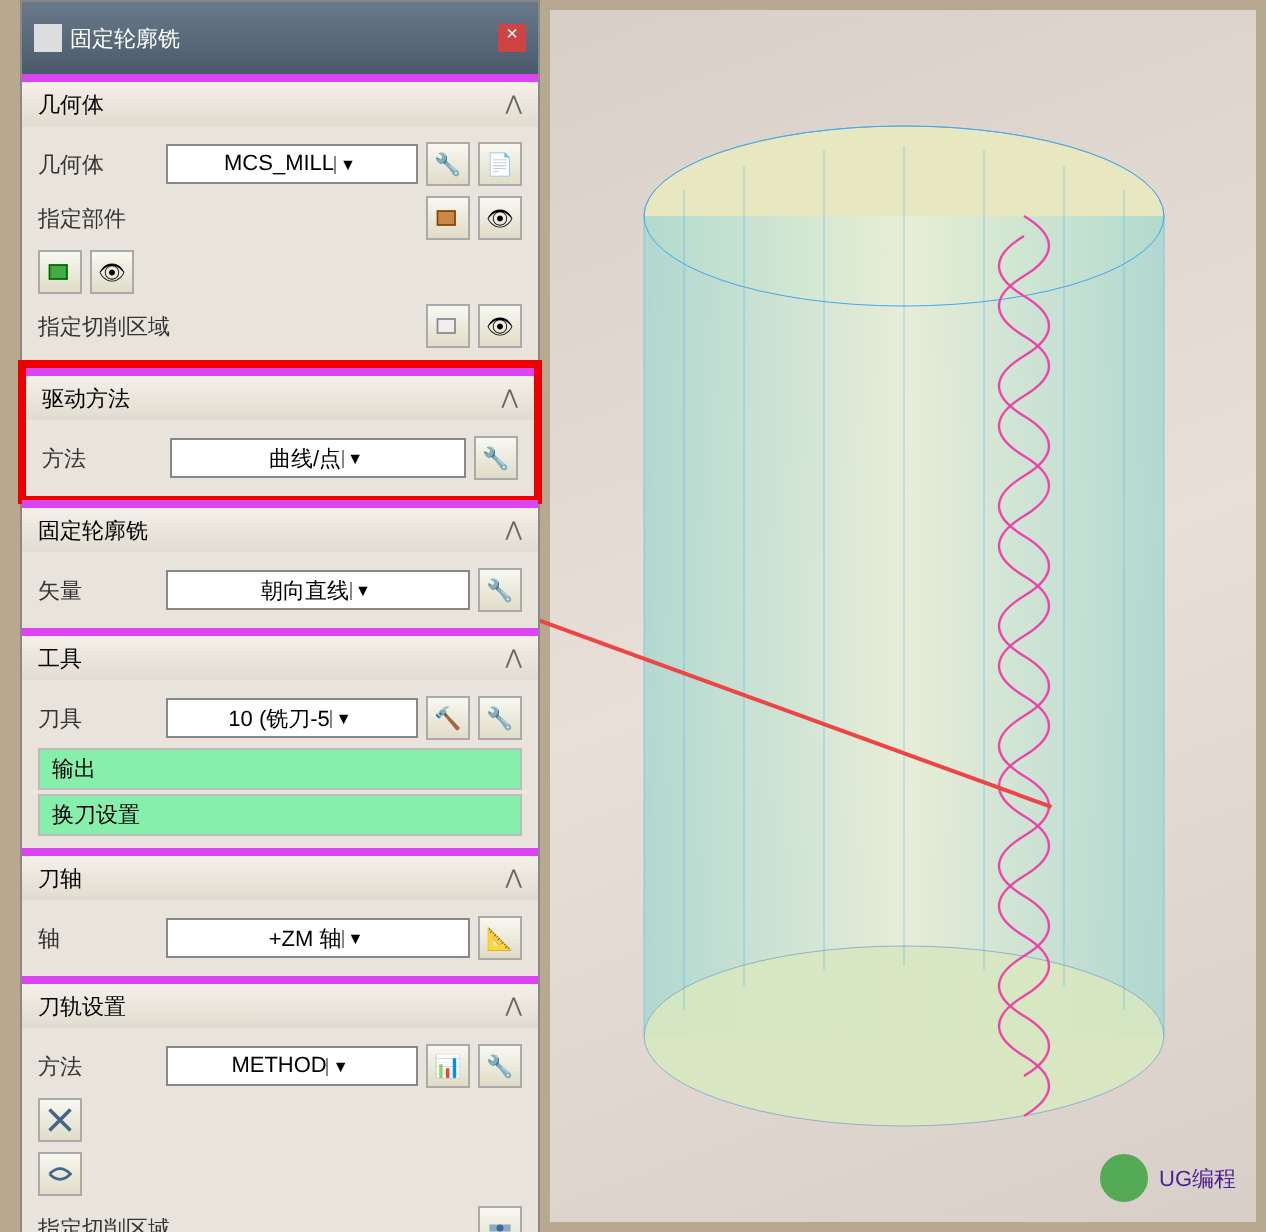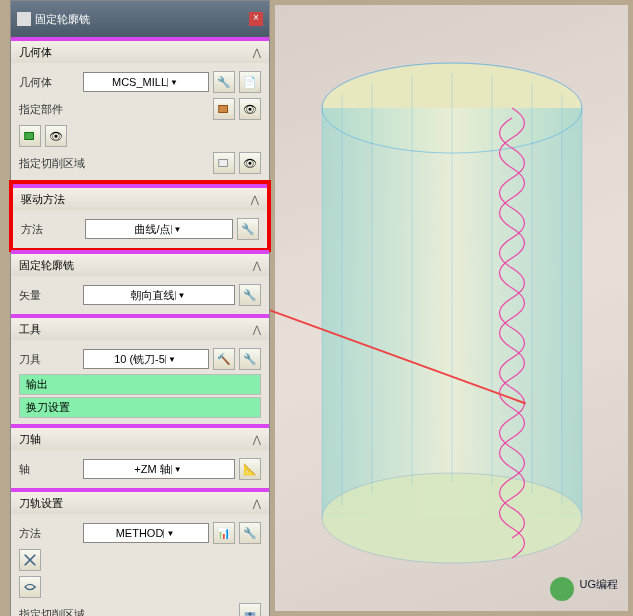--- a/index.html
+++ b/index.html
@@ -16,21 +16,21 @@
 .lbl{flex:0 0 60px;color:#333}
 .sel{flex:1;height:20px;border:1px solid #888;background:#fff;padding:4px 2px;display:flex;align-items:center;justify-content:center}
 .sel .arr{border-left:1px solid #888;padding:0 2px;font-size:8px}
 .ibtn{width:22px;height:22px;border:1px solid #aaa;background:linear-gradient(#f8f8f0,#e0dcc8);display:flex;align-items:center;justify-content:center;font-size:11px}
 .ibtn svg{width:14px;height:14px}
 .sub{border:1px solid #bbb;background:#86efac;padding:2px 6px;margin:2px 0}
 .hl{border:4px solid #e00;margin:-2px}
 .viewport{position:absolute;left:275px;top:5px;right:5px;bottom:5px;background:linear-gradient(160deg,#d8d0c8 0%,#e8e0d8 50%,#d8d0c8 100%)}
 .cyl{position:absolute;left:50%;top:8%;transform:translateX(-50%);width:280px;height:520px}
 .arrow-line{position:absolute;left:225px;top:293px;width:320px;height:2px;background:#e44;transform-origin:left center;transform:rotate(20deg)}
-.wm{position:absolute;right:15px;bottom:15px;display:flex;align-items:flex-start;gap:6px;color:#0f172a;font-size:13px}
+.wm{position:absolute;right:15px;bottom:15px;display:flex;align-items:center;gap:6px;color:#4c1d95;font-size:13px}
 .wm .circ{width:24px;height:24px;border-radius:50%;background:#5a5}
 </style>
 </head>
 <body>
 
 <div class="viewport">
   <svg class="cyl" viewBox="0 0 280 520">
     <defs>
       <linearGradient id="cg" x1="0" x2="1">
         <stop offset="0" stop-color="#a8d8d0"></stop>

